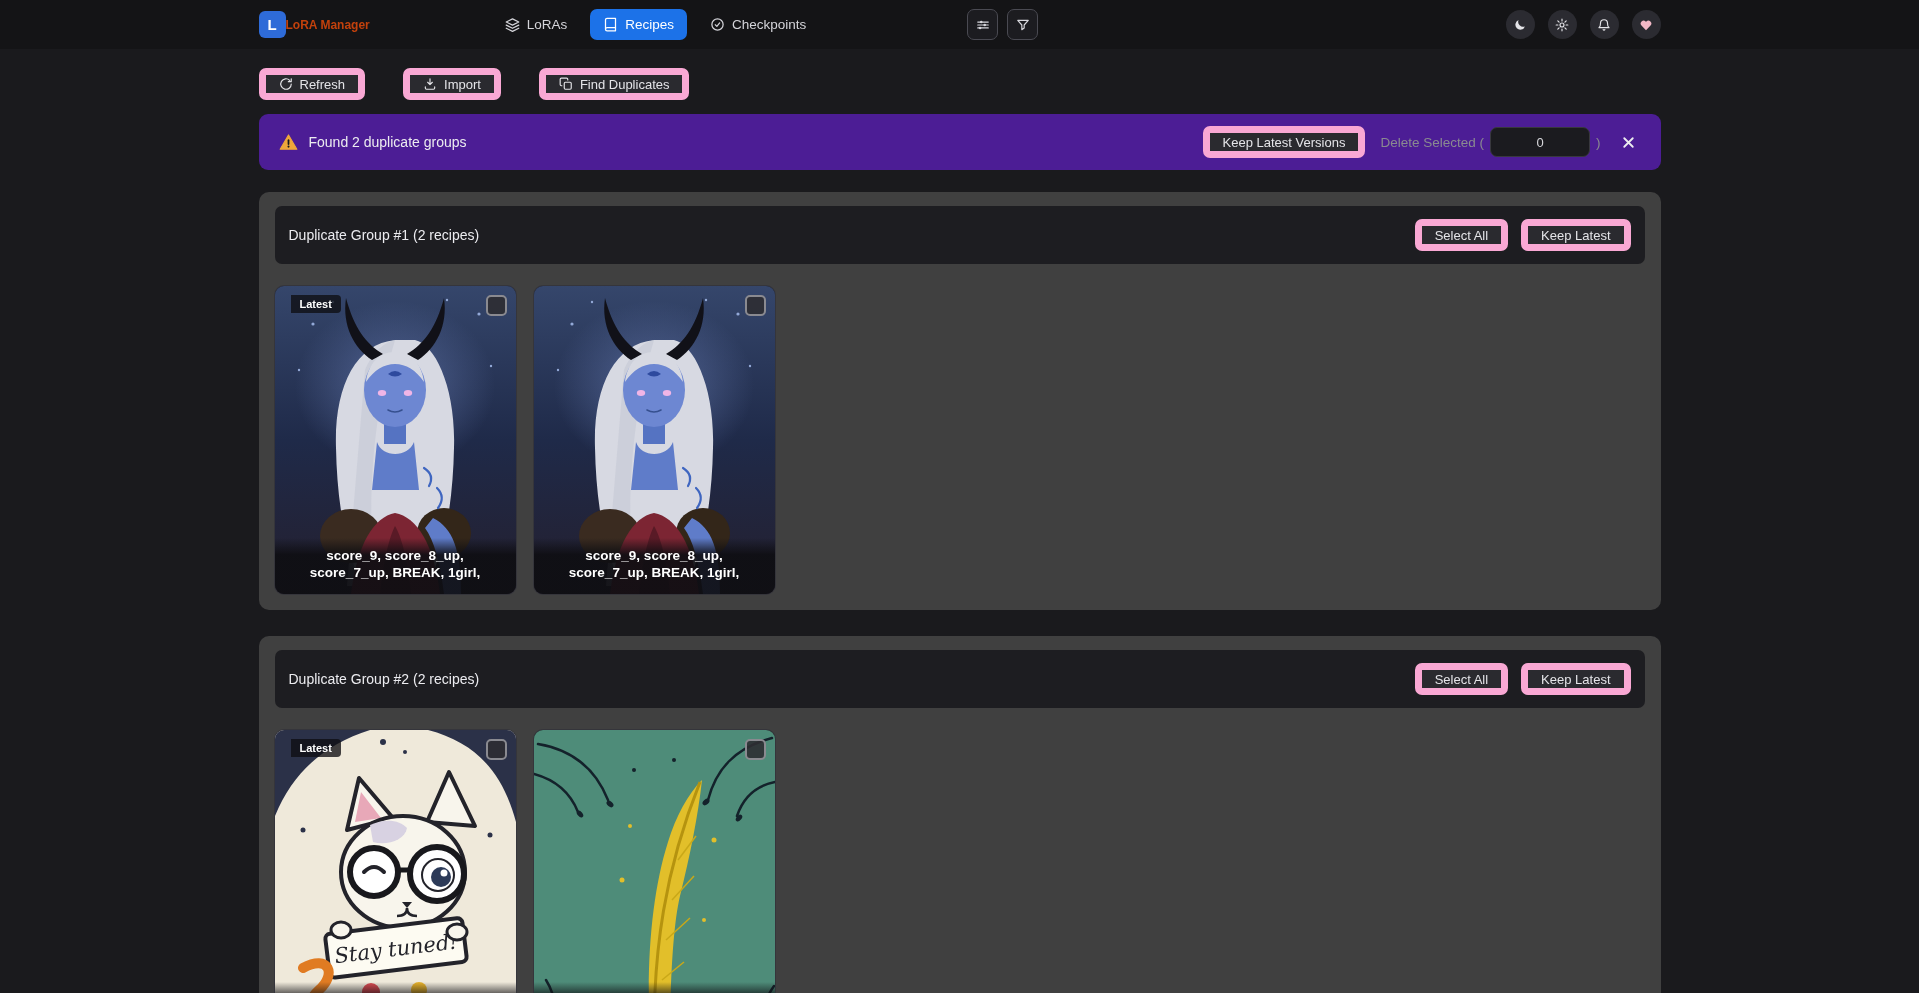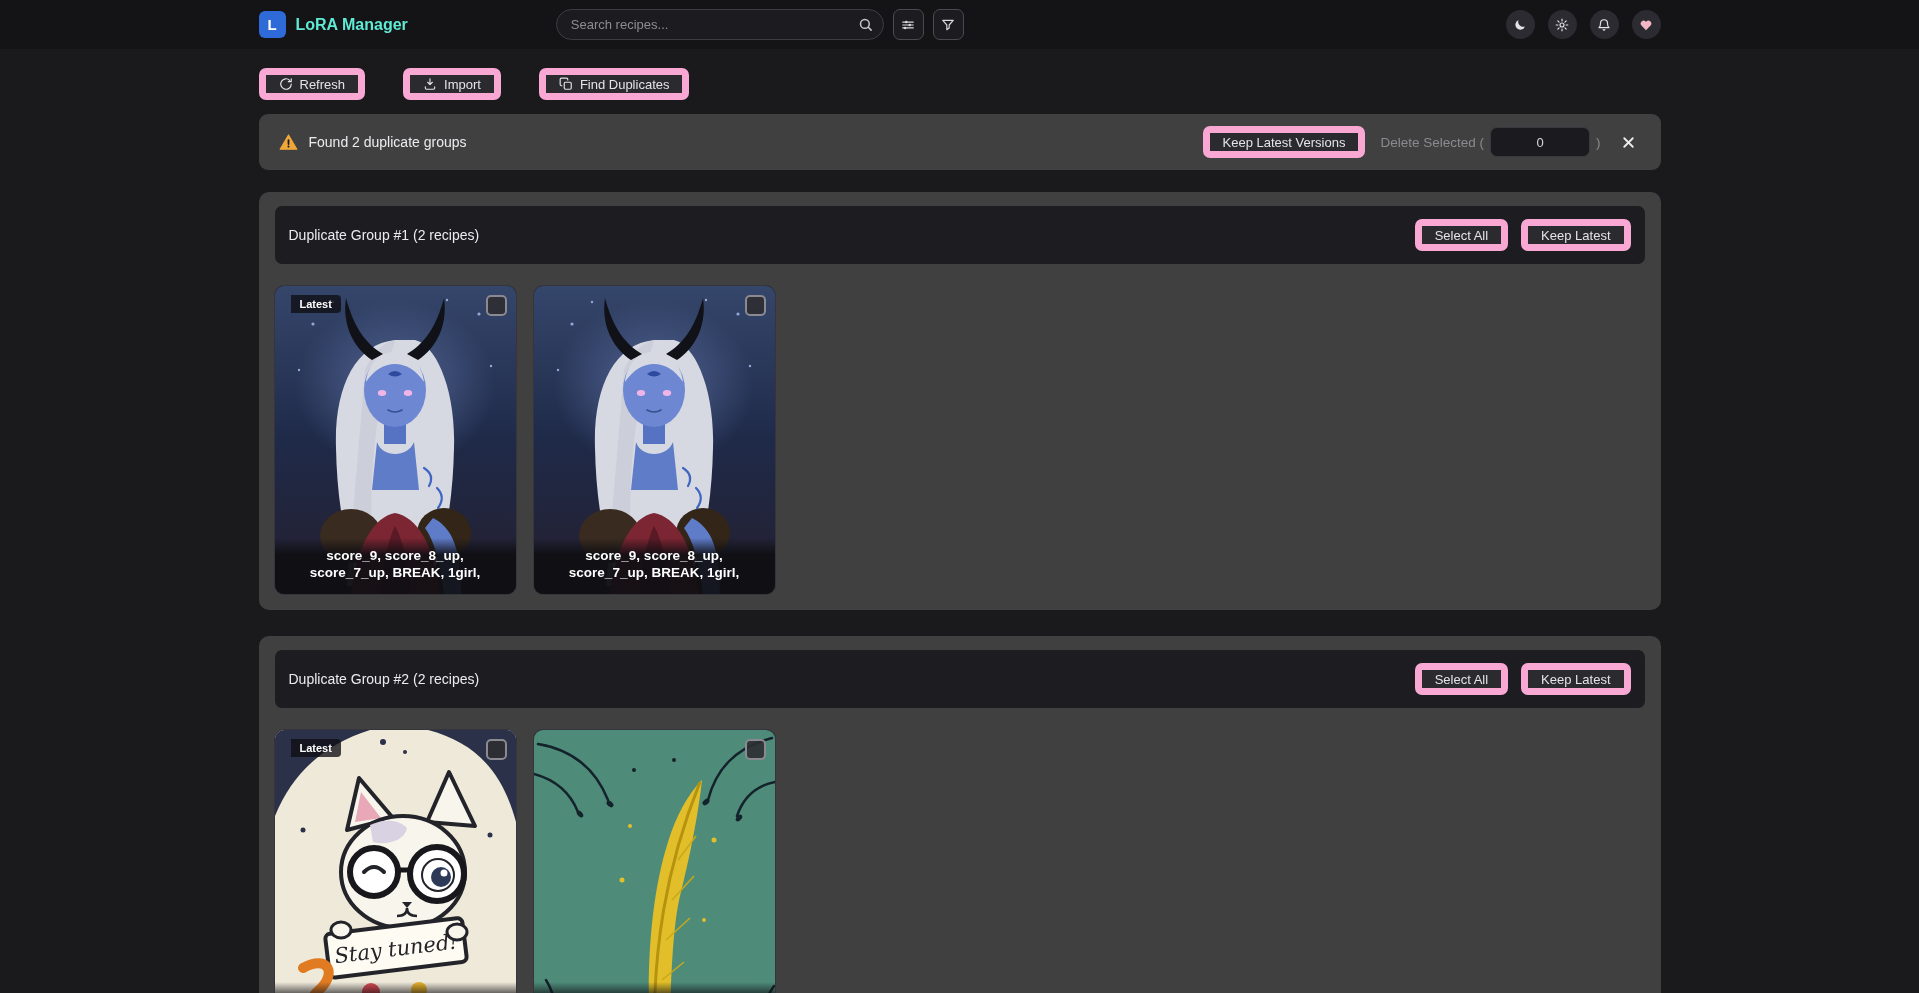--- a/index.html
+++ b/index.html
@@ -15,21 +15,21 @@
 
   
   .navbar { height: 49px; background: #141416; display: flex; align-items: center; }
   .nav-inner { width: 1402px; margin: 0 auto; display: flex; align-items: center; height: 100%; }
   .brand { display: flex; align-items: center; cursor: pointer; }
   .logo {
     width: 27px; height: 27px; border-radius: 6px; background: #2e6bd8;
     color: #fff; font-weight: bold; font-size: 15px;
     display: flex; align-items: center; justify-content: center;
   }
-  .brand-title { font-size: 16px; font-weight: bold; color: #5eead4; margin-left: 10px; }
+  .brand-title { font-size: 12px; font-weight: bold; color: #c2410c; }
   .nav-tabs { display: flex; gap: 10px; margin-left: 122px; }
   .nav-tab {
     display: flex; align-items: center; gap: 7px; padding: 0 13px; height: 31px;
     border-radius: 7px; font-size: 13.5px; color: #d4d4d9; cursor: pointer; white-space: nowrap;
   }
   .nav-tab.active { background: #1c72e8; color: #fff; }
   .search-group { display: flex; align-items: center; gap: 9px; margin-left: 148px; }
   .search-box { position: relative; width: 328px; }
   .search-input {
     width: 100%; height: 31px; border-radius: 16px; background: #1c1c20;
@@ -54,21 +54,21 @@
 
   .toolbar { display: flex; gap: 38px; margin-top: 19px; }
   .btn {
     display: inline-flex; align-items: center; gap: 7px; height: 32px; padding: 0 13px;
     background: #2a2a2f; border: 7px solid #f9a8d4; border-radius: 7px;
     color: #e4e4e8; font-size: 13px; cursor: pointer; white-space: nowrap;
   }
 
   
   .banner {
-    margin-top: 14px; height: 56px; background: #404040; border-radius: 9px;
+    margin-top: 14px; height: 56px; background: #4c1d95; border-radius: 9px;
     display: flex; align-items: center; padding: 0 20px;
   }
   .banner-msg { display: flex; align-items: center; gap: 11px; font-size: 14px; color: #ececf0; }
   .banner-right { margin-left: auto; display: flex; align-items: center; gap: 15px; }
   .delete-group { display: flex; align-items: center; gap: 6px; color: #8a8a90; font-size: 13.5px; }
   .count-input {
     width: 100px; height: 30px; background: #1b1b1f; border: 1px solid #38383e;
     border-radius: 7px; color: #d8d8dc; text-align: center; font-size: 13px; outline: none;
   }
   .close-btn { background: none; border: none; color: #ececf0; cursor: pointer; padding: 4px; display: flex; }
@@ -158,29 +158,46 @@
 
 <header class="navbar">
   <div class="nav-inner">
     <div class="brand">
       <div class="logo">
           <span>L</span>
         </div>
       <span class="brand-title">LoRA Manager</span>
     </div>
 
+    <nav class="nav-tabs">
+      <a class="nav-tab">
+        <svg class="ic" viewBox="0 0 24 24" fill="none" stroke="currentColor" stroke-width="2" stroke-linecap="round" stroke-linejoin="round">
+          <path d="M12 3 2 8l10 5 10-5-10-5z"></path>
+            <path d="M2 13l10 5 10-5"></path>
+            <path d="M2 18l10 5 10-5"></path>
+        </svg>
+        <span>LoRAs</span>
+      </a>
+      <a class="nav-tab active">
+        <svg class="ic" viewBox="0 0 24 24" fill="none" stroke="currentColor" stroke-width="2" stroke-linecap="round" stroke-linejoin="round">
+          <path d="M4 19.5A2.5 2.5 0 0 1 6.5 17H20"></path>
+            <path d="M6.5 2H20v20H6.5A2.5 2.5 0 0 1 4 19.5v-15A2.5 2.5 0 0 1 6.5 2z"></path>
+        </svg>
+        <span>Recipes</span>
+      </a>
+      <a class="nav-tab">
+        <svg class="ic" viewBox="0 0 24 24" fill="none" stroke="currentColor" stroke-width="2" stroke-linecap="round" stroke-linejoin="round">
+          <circle cx="12" cy="12" r="9"></circle>
+            <path d="m8.5 12.5 2.5 2.5 4.5-5.5"></path>
+        </svg>
+        <span>Checkpoints</span>
+      </a>
+    </nav>
 
     <div class="search-group">
-      <div class="search-box">
-        <input class="search-input" type="text" placeholder="Search recipes..." style="">
-        <svg class="ic search-magnifier" viewBox="0 0 24 24" fill="none" stroke="currentColor" stroke-width="2.4" stroke-linecap="round">
-          <circle cx="11" cy="11" r="7"></circle>
-            <path d="M16.5 16.5 21 21"></path>
-        </svg>
-      </div>
       <button class="icon-btn">
         <svg class="ic-sm" viewBox="0 0 24 24" fill="none" stroke="currentColor" stroke-width="2" stroke-linecap="round">
           <path d="M3 7h18M3 12h18M3 17h18"></path>
           <circle cx="9" cy="7" r="2.2" fill="currentColor" stroke="none"></circle>
           <circle cx="15" cy="12" r="2.2" fill="currentColor" stroke="none"></circle>
           <circle cx="7" cy="17" r="2.2" fill="currentColor" stroke="none"></circle>
         </svg>
       </button>
       <button class="icon-btn">
         <svg class="ic-sm" viewBox="0 0 24 24" fill="none" stroke="currentColor" stroke-width="2" stroke-linejoin="round">

